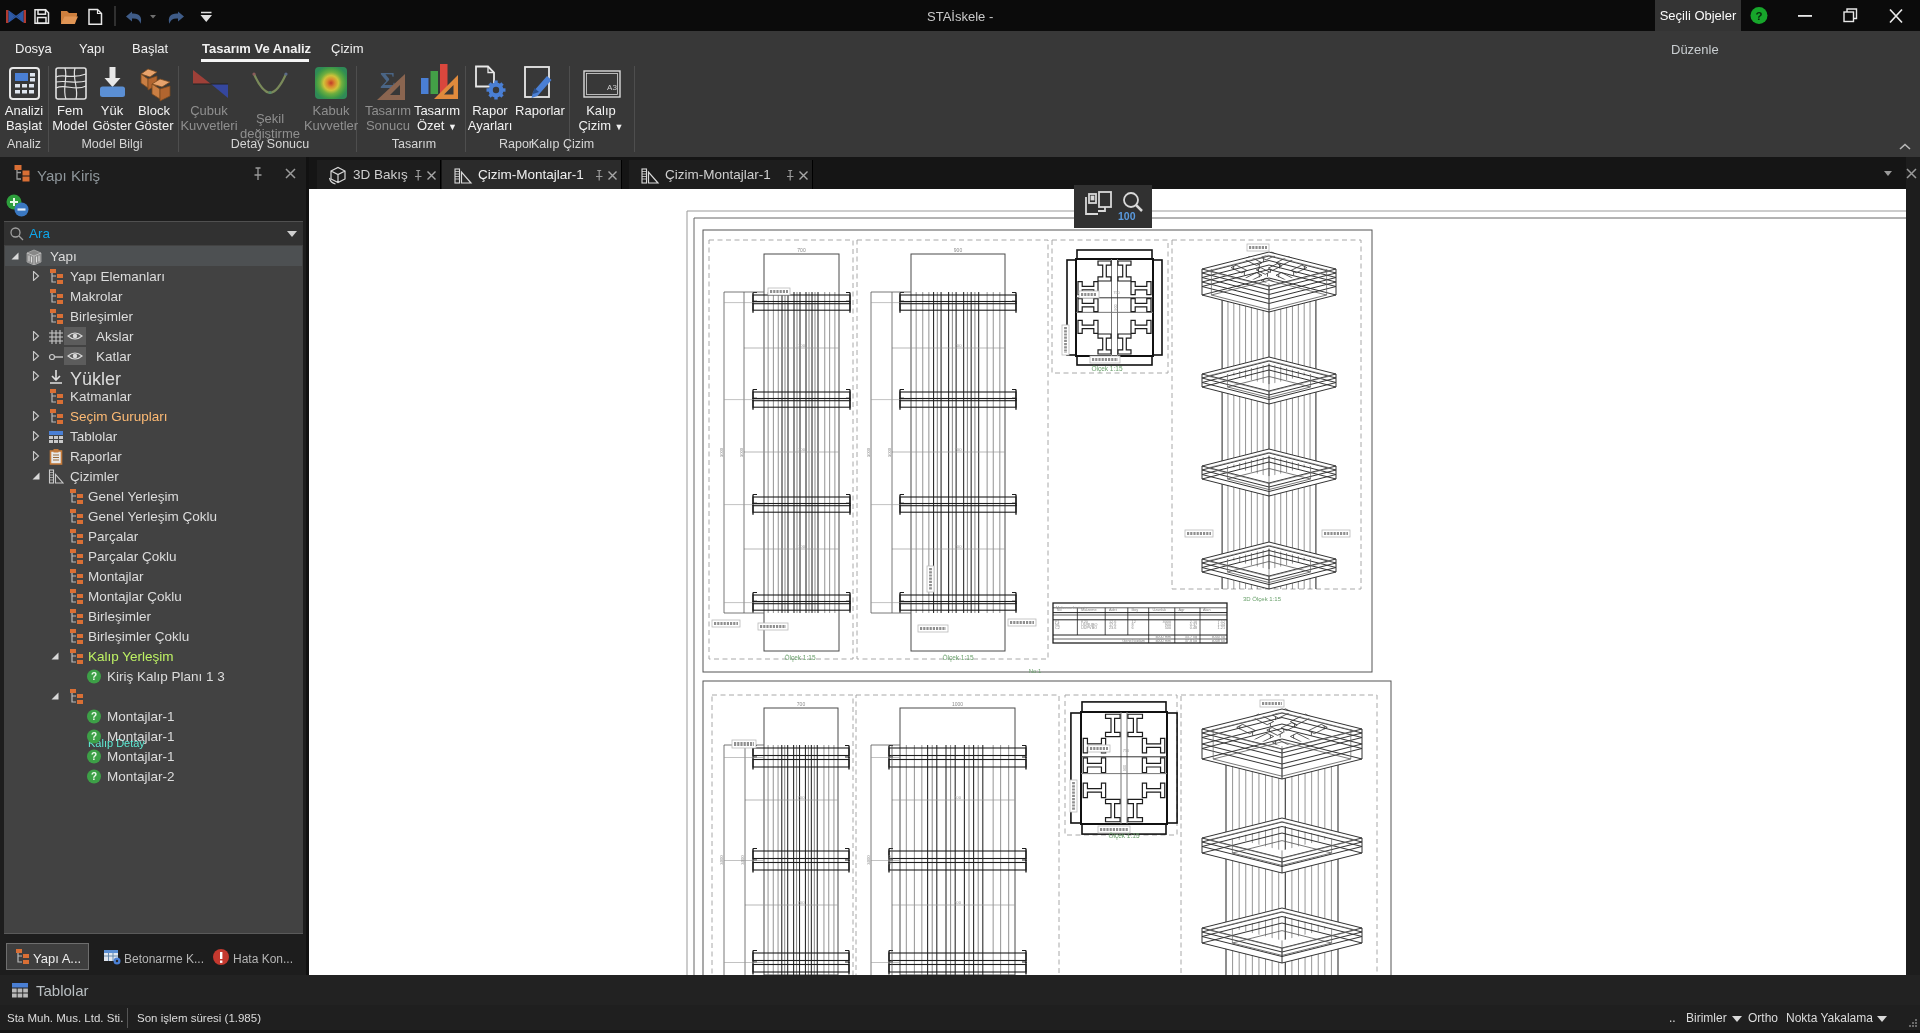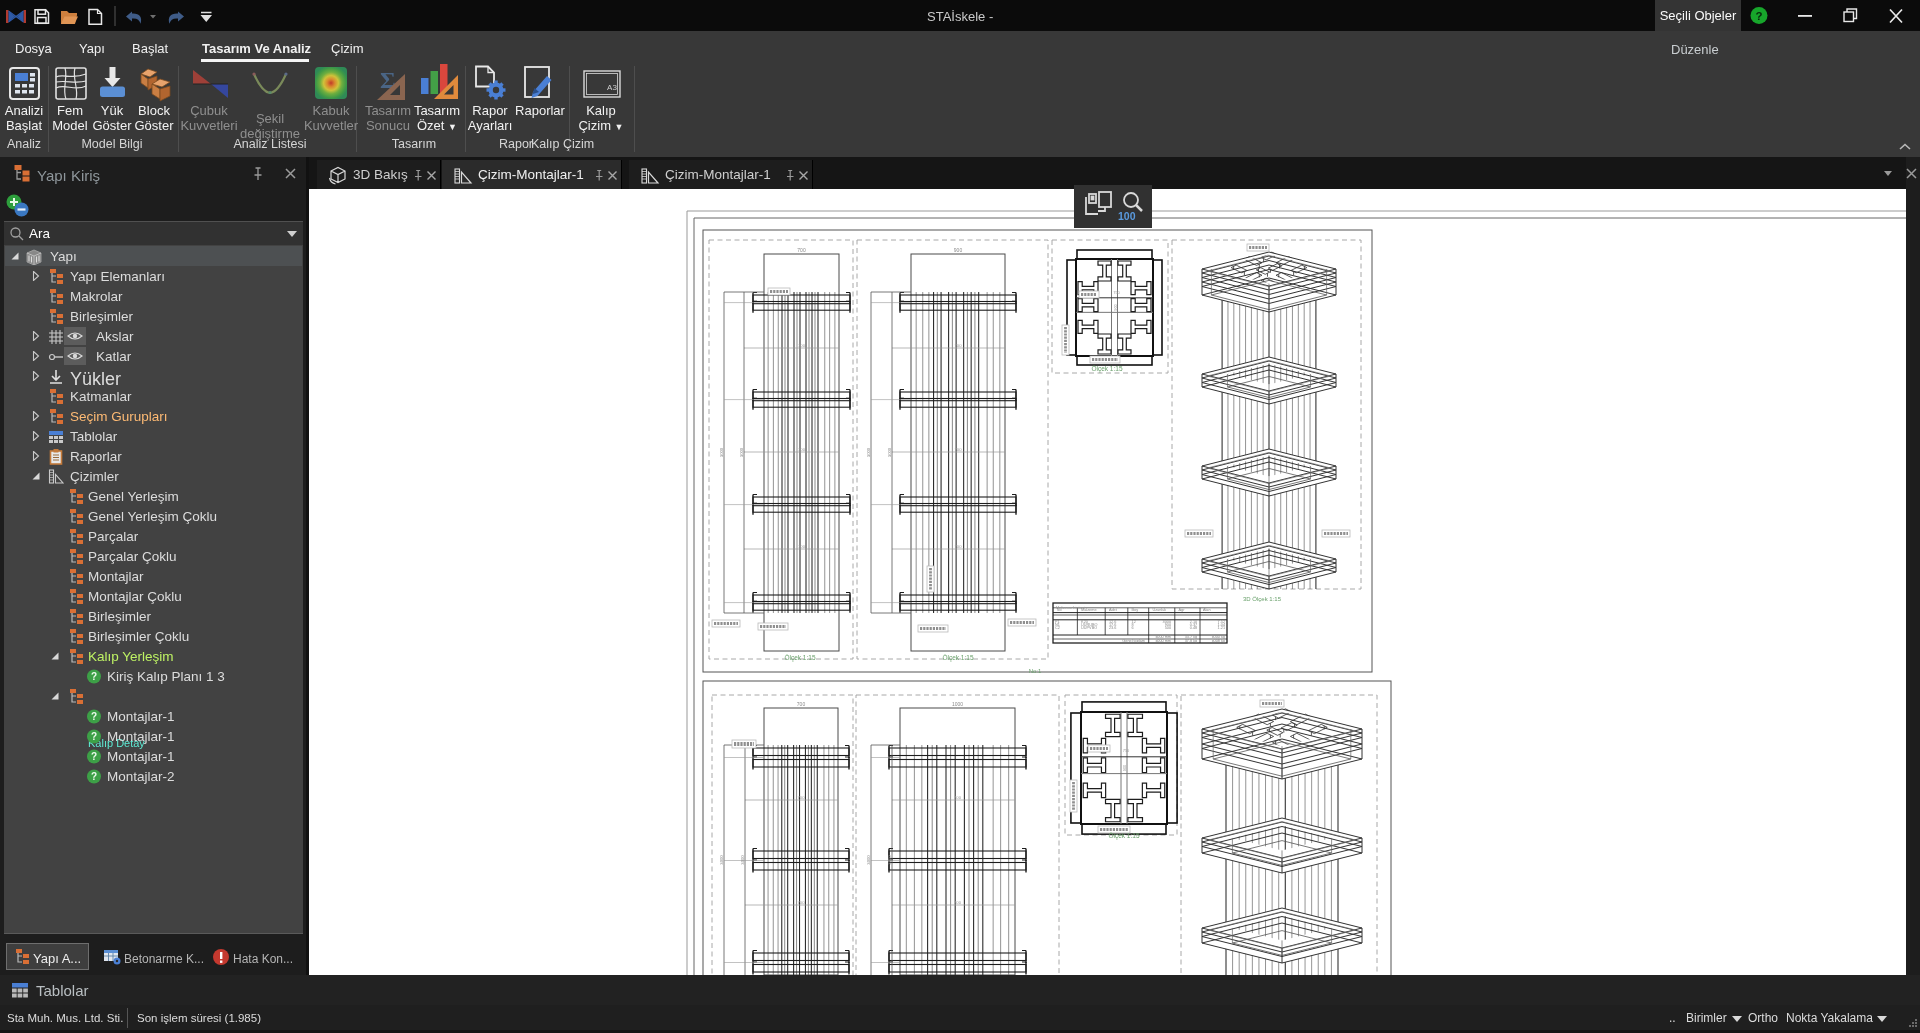--- a/index.html
+++ b/index.html
@@ -51,21 +51,21 @@
     <path d="M2 7 L7 2.5 L12 7" stroke="#b9b9b9" stroke-width="1.6" fill="none"></path>
   </svg>
 <div style="position:absolute;left:47.5px;top:66px;width:1px;height:86px;background:#4e4e4e;"></div>
 <div style="position:absolute;left:178px;top:66px;width:1px;height:86px;background:#4e4e4e;"></div>
 <div style="position:absolute;left:355.5px;top:66px;width:1px;height:86px;background:#4e4e4e;"></div>
 <div style="position:absolute;left:465px;top:66px;width:1px;height:86px;background:#4e4e4e;"></div>
 <div style="position:absolute;left:569px;top:66px;width:1px;height:86px;background:#4e4e4e;"></div>
 <div style="position:absolute;left:634px;top:66px;width:1px;height:86px;background:#4e4e4e;"></div>
 <div style="position:absolute;left:-46px;top:137px;width:140px;text-align:center;color:#d6d6d6;font-size:12.5px;">Analiz</div>
 <div style="position:absolute;left:42px;top:137px;width:140px;text-align:center;color:#d6d6d6;font-size:12.5px;">Model Bilgi</div>
-<div style="position:absolute;left:200px;top:137px;width:140px;text-align:center;color:#d6d6d6;font-size:12.5px;">Analiz Listesi</div>
+<div style="position:absolute;left:200px;top:137px;width:140px;text-align:center;color:#d6d6d6;font-size:12.5px;">Detay Sonucu</div>
 <div style="position:absolute;left:344px;top:137px;width:140px;text-align:center;color:#d6d6d6;font-size:12.5px;">Tasarım</div>
 <div style="position:absolute;left:446px;top:137px;width:140px;text-align:center;color:#d6d6d6;font-size:12.5px;">Rapor</div>
 <div style="position:absolute;left:531px;top:137px;width:140px;color:#d6d6d6;font-size:12.5px;">Kalıp Çizim</div>
 <div style="position:absolute;left:-36px;top:103px;width:120px;text-align:center;color:#f2f2f2;font-size:13px;line-height:15px;">Analizi<br>Başlat</div>
 <div style="position:absolute;left:10px;top:103px;width:120px;text-align:center;color:#f2f2f2;font-size:13px;line-height:15px;">Fem<br>Model</div>
 <div style="position:absolute;left:52px;top:103px;width:120px;text-align:center;color:#f2f2f2;font-size:13px;line-height:15px;">Yük<br>Göster</div>
 <div style="position:absolute;left:94px;top:103px;width:120px;text-align:center;color:#f2f2f2;font-size:13px;line-height:15px;">Block<br>Göster</div>
 <div style="position:absolute;left:149px;top:103px;width:120px;text-align:center;color:#8f8f8f;font-size:13px;line-height:15px;">Çubuk<br>Kuvvetleri</div>
 <div style="position:absolute;left:210px;top:111px;width:120px;text-align:center;color:#8f8f8f;font-size:13px;line-height:15px;">Şekil<br>değiştirme</div>
 <div style="position:absolute;left:271px;top:103px;width:120px;text-align:center;color:#8f8f8f;font-size:13px;line-height:15px;">Kabuk<br>Kuvvetler</div>
@@ -219,21 +219,21 @@
 <circle cx="9" cy="9" r="7.5" fill="#2d9e3c"></circle>
     <path d="M9 5 v8 M5 9 h8" stroke="#eafaea" stroke-width="2"></path>
 <circle cx="16.5" cy="16.5" r="7" fill="#3a78c2"></circle>
     <path d="M12.5 16.5 h8" stroke="#eaf2fa" stroke-width="2.2"></path>
 </svg>
 <div style="position:absolute;left:4px;top:221px;width:299px;height:24px;background:#313131;border-top:1px solid #505050;"></div>
 <svg class="ab" style="left:9px;top:226px" width="16" height="16" viewBox="0 0 16 16">
 <circle cx="6.5" cy="6.5" r="4.5" stroke="#a0a0a0" stroke-width="1.3" fill="none"></circle>
     <line x1="10" y1="10" x2="14" y2="14" stroke="#a0a0a0" stroke-width="1.3"></line>
   </svg>
-<div style="position:absolute;left:29px;top:226px;white-space:nowrap;color:#ffffff;font-size:13.5px;">Ara</div>
+<div style="position:absolute;left:29px;top:226px;white-space:nowrap;color:#0ea5e9;font-size:13.5px;">Ara</div>
 <div style="position:absolute;left:287px;top:231px;width:0;height:0;border-left:5px solid transparent;border-right:5px solid transparent;border-top:6px solid #cfcfcf;"></div>
 <div style="position:absolute;left:4px;top:245px;width:299px;height:689px;background:#424242;border-bottom:1px solid #5a5a5a;"></div>
 <div style="position:absolute;left:5px;top:246px;width:297px;height:20px;background:#4d5052;"></div>
 <svg class="ab" style="left:10px;top:251px" width="10" height="10" viewBox="0 0 10 10">
     <path d="M8.5 1.5 V8.5 H1.5 Z" fill="#d9d9d9"></path>
   </svg>
 <svg class="ab" style="left:26px;top:248px" width="16" height="17" viewBox="0 0 16 17">
     <path d="M1 5 l7-3 7 3 v9 l-7 3 -7-3 Z" fill="#888" stroke="#aaa" stroke-width="0.8"></path>
     <path d="M1 5 l7 3 7-3 M8 8 v9" stroke="#ccc" stroke-width="0.8" fill="none"></path>
     <path d="M3 7.5 v6 M5.5 8.5 v6 M10.5 8.5 v6 M13 7.5 v6" stroke="#ddd" stroke-width="1.1"></path>

